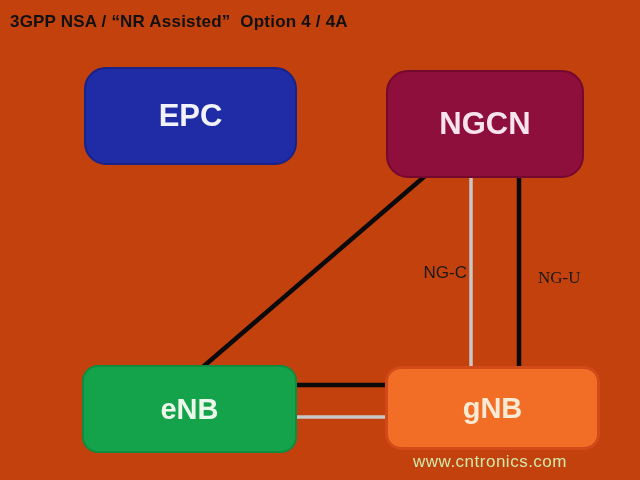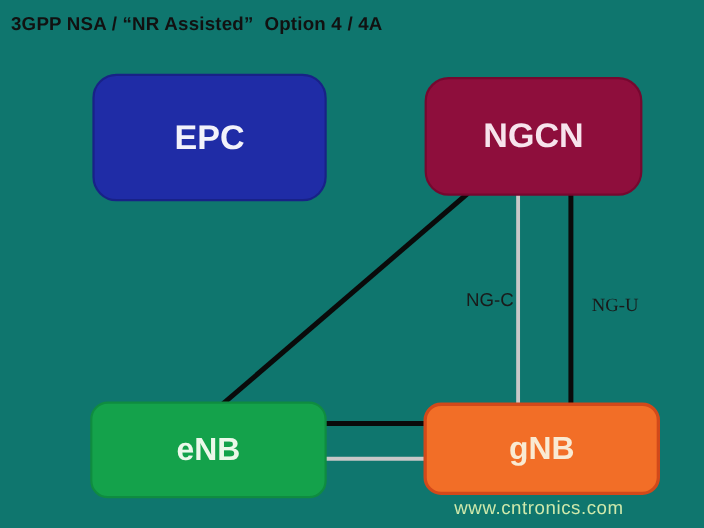--- a/index.html
+++ b/index.html
@@ -5,21 +5,21 @@
   html, body {
     margin: 0;
     padding: 0;
     background: #ffffff;
     font-family: "Liberation Sans", sans-serif;
   }
   #stage {
     position: relative;
     width: 640px;
     height: 480px;
-    background: #0f766e;
+    background: #c2410c;
     overflow: hidden;
   }
   .title {
     position: absolute;
     left: 10px;
     top: 12px;
     font-size: 17px;
     font-weight: bold;
     color: #111111;
     letter-spacing: 0.2px;
@@ -37,21 +37,21 @@
   .node {
     position: absolute;
     display: flex;
     align-items: center;
     justify-content: center;
     font-weight: bold;
     z-index: 2;
     box-sizing: border-box;
   }
   #node-epc {
-    left: 84px; top: 67px; width: 213px; height: 116px;
+    left: 84px; top: 67px; width: 213px; height: 98px;
     border-radius: 22px;
     font-size: 31px;
     color: #f2f2fa;
   }
   #node-ngcn {
     left: 386px; top: 70px; width: 198px; height: 108px;
     border-radius: 22px;
     font-size: 31px;
     color: #f7e3ec;
   }

